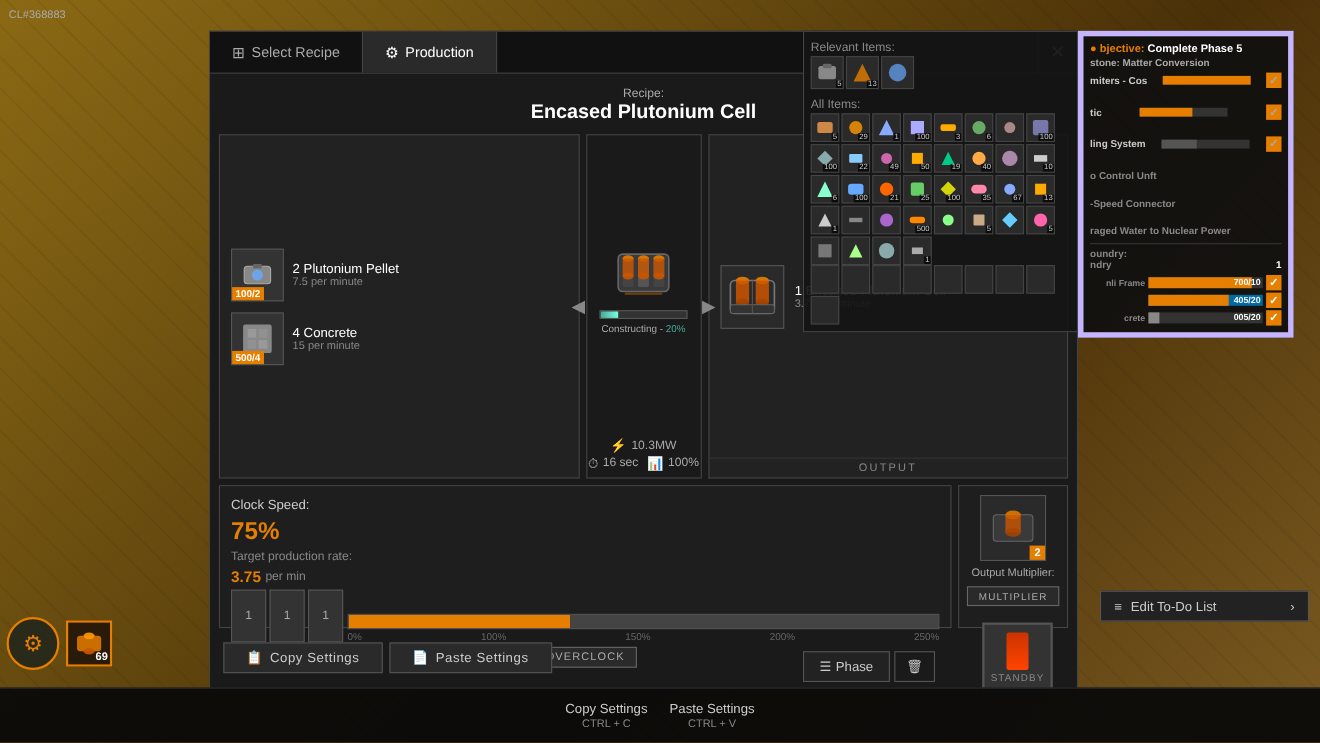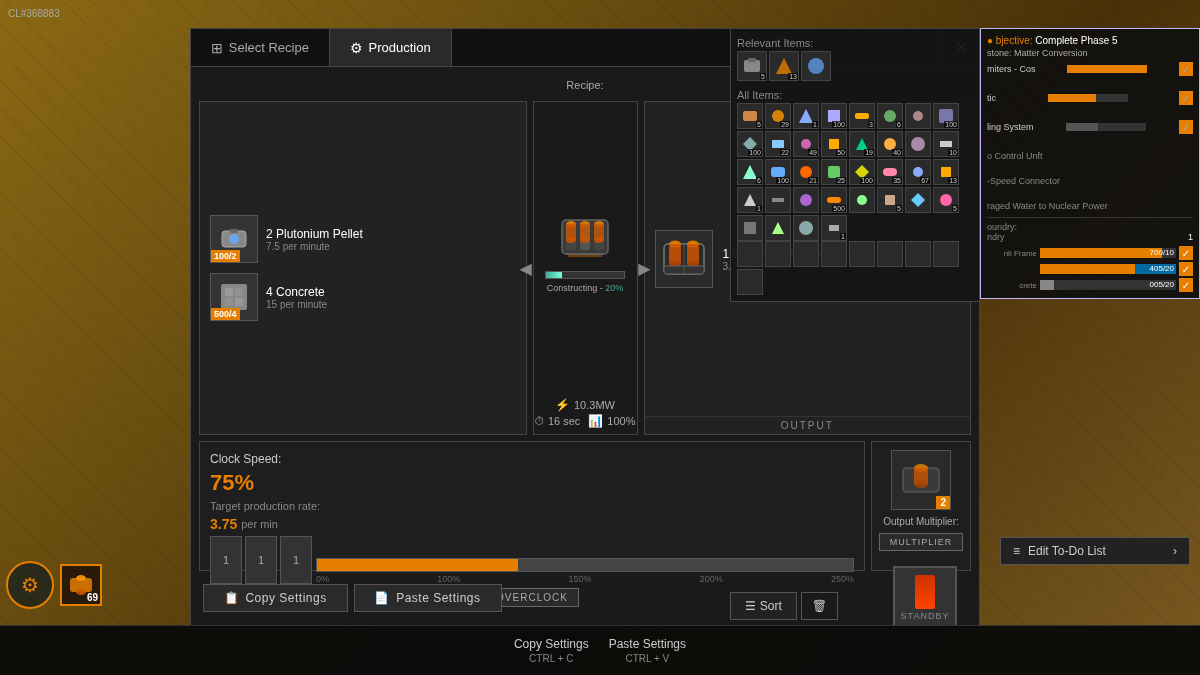--- a/index.html
+++ b/index.html
@@ -660,20 +660,21 @@
       <span class="tab-icon">⚙</span>
       <span>Production</span>
     </div>
     <div class="close-btn">✕</div>
   </div>
 
   <div class="recipe-area">
 
     <div class="recipe-title">
       <div class="recipe-label">Recipe:</div>
+      <div class="recipe-name">Encased Plutonium Cell</div>
     </div>
 
     <div class="content-row">
 
       <div class="input-panel">
         <div class="ingredient-list">
 
           <div class="ingredient-item">
             <div class="ingredient-icon">
               <svg width="32" height="32" viewBox="0 0 32 32">
@@ -1098,21 +1099,21 @@
     <div class="item-cell"></div>
     <div class="item-cell"></div>
     <div class="item-cell"></div>
     <div class="item-cell"></div>
     <div class="item-cell"></div>
     <div class="item-cell"></div>
     <div class="item-cell"></div>
   </div>
 </div>
 
-<div style="position:absolute; top:28px; left:980px; width:220px; background:rgba(15,15,15,0.92); border:1px solid #c4b5fd; z-index:11; padding:6px; font-size:10px; color:#aaa;">
+<div style="position:absolute; top:28px; left:980px; width:196px; background:rgba(15,15,15,0.92); border:5px solid #c4b5fd; z-index:11; padding:6px; font-size:10px; color:#aaa;font-weight:bold;">
   <div style="color:#e67e00; font-size:10px; margin-bottom:2px;">● bjective: <span style="color:#fff;">Complete Phase 5</span></div>
   <div style="color:#aaa; font-size:9px; margin-bottom:4px;">stone: <span>Matter Conversion</span></div>
 
   <div style="display:flex; flex-direction:column; gap:15px; margin-top:4px;">
     <div style="display:flex; justify-content:space-between; align-items:center;">
       <span style="color:#ccc; font-size:9px;">miters - Cos</span>
       <div style="width:80px; height:8px; background:#333; position:relative;">
         <div style="width:100%; height:100%; background:#e67e00;"></div>
       </div>
       <div style="width:14px; height:14px; background:#e67e00; display:flex; align-items:center; justify-content:center;">✓</div>
@@ -1178,21 +1179,21 @@
 
 <div class="todo-btn">
   <span>≡</span>
   <span>Edit To-Do List</span>
   <span style="margin-left:auto;">›</span>
 </div>
 
 <div class="sort-trash-row">
   <button class="sort-btn">
     <span>☰</span>
-    <span>Sort</span>
+    <span>Phase</span>
   </button>
   <button class="trash-btn">
     <span>🗑</span>
   </button>
 </div>
 
 <div class="player-ui">
   <div class="player-avatar">⚙</div>
   <div class="player-slot">
     <svg width="28" height="28" viewBox="0 0 28 28">

